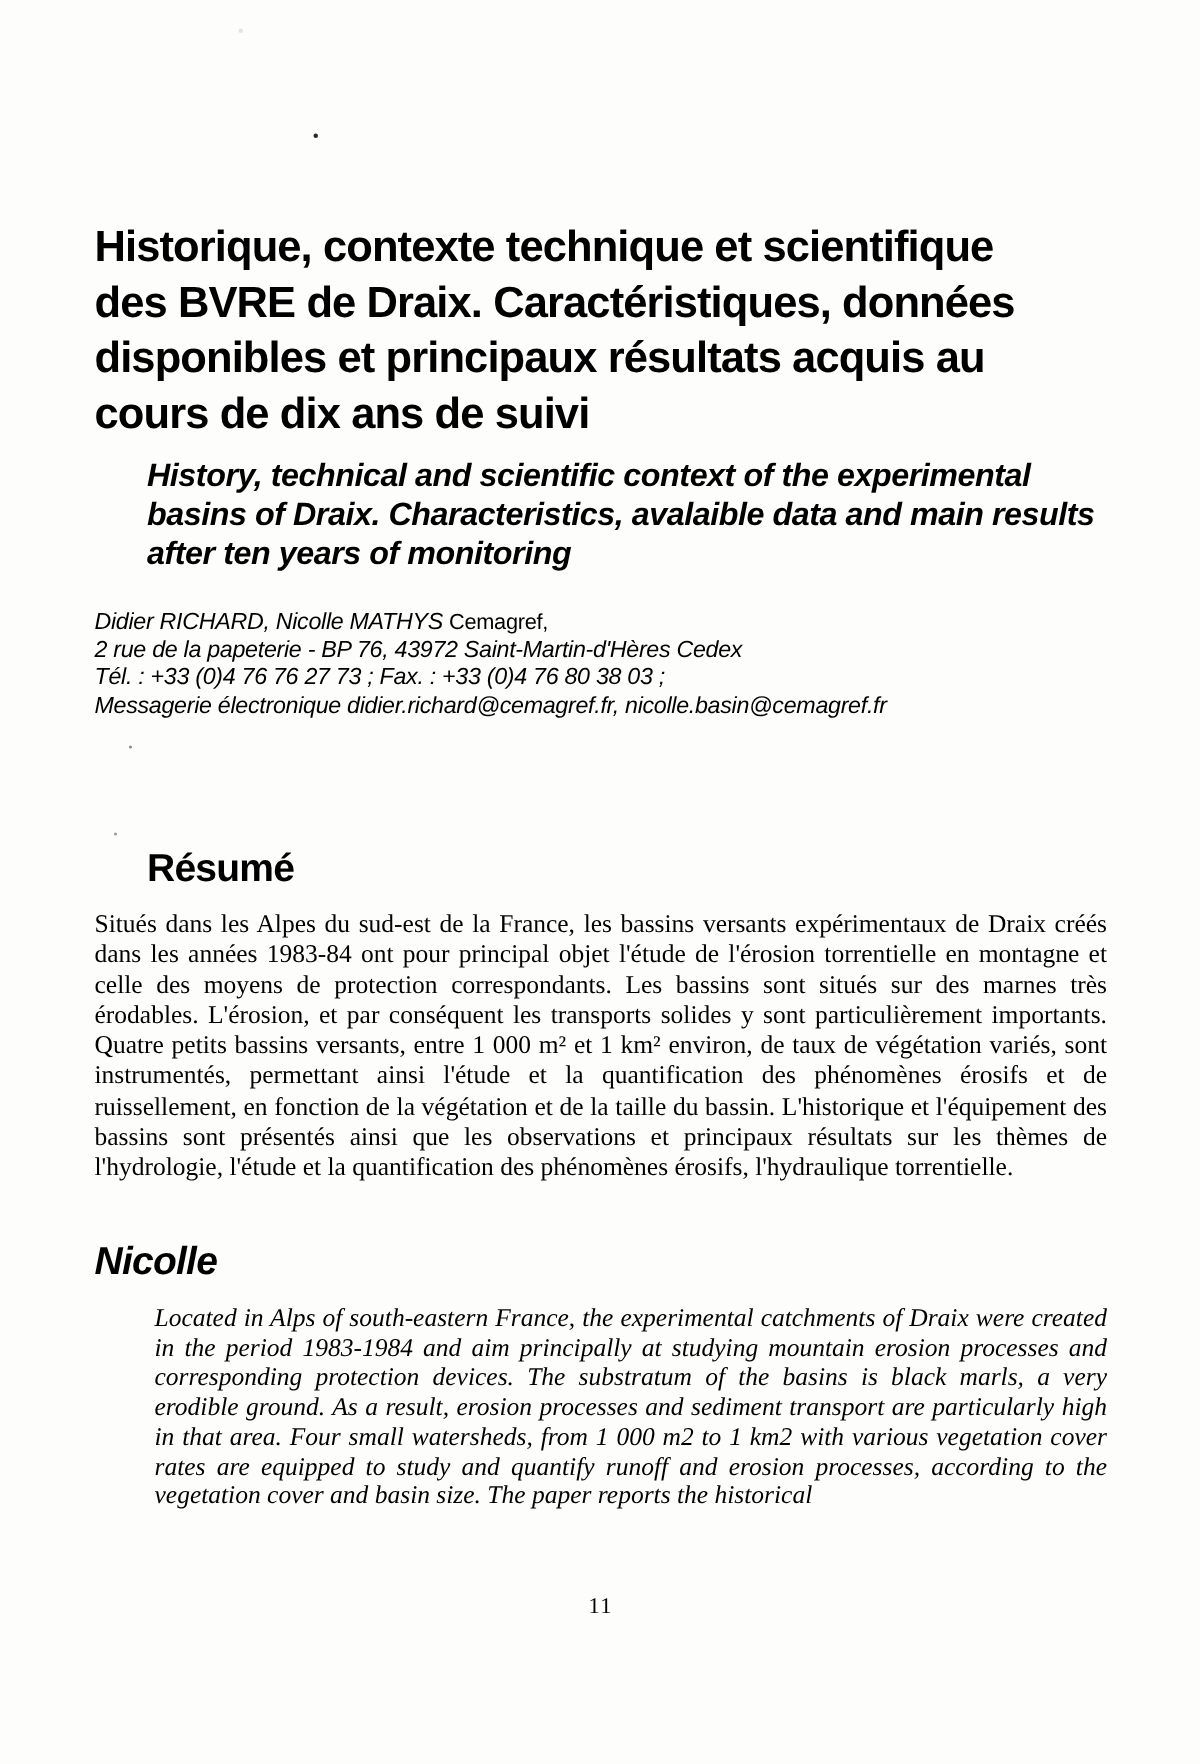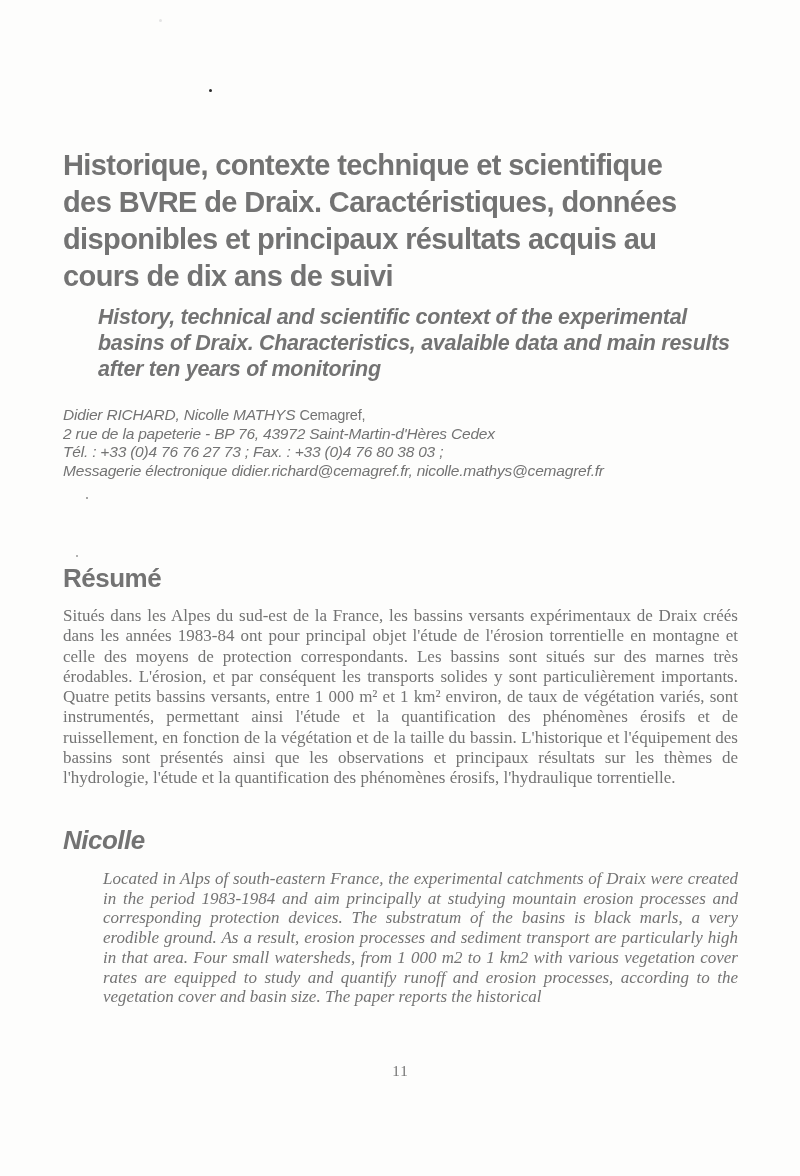--- a/index.html
+++ b/index.html
@@ -4,21 +4,21 @@
 <style>
   * { margin: 0; padding: 0; box-sizing: border-box; }
   html, body { width: 800px; }
   body { background: #ffffff; }
 
   .page {
     position: relative;
     width: 800px;
     height: 1176px;
     background: #fdfdfc;
-    color: #737373;
+    color: #000000;
     font-family: "Liberation Serif", serif;
     overflow: hidden;
   }
 
   .block { position: absolute; left: 63px; right: 62px; }
 
   .title-fr {
     top: 147px;
     font-family: "Liberation Sans", sans-serif;
     font-weight: 700;
@@ -49,20 +49,21 @@
     letter-spacing: -0.2px;
   }
   .authors .affil { font-style: normal; font-size: 14.5px; }
 
   .resume-heading {
     top: 563px;
     font-family: "Liberation Sans", sans-serif;
     font-weight: 700;
     font-size: 26px;
     letter-spacing: -0.5px;
+    margin-left: 35px;
   }
 
   .resume-body {
     top: 606px;
     font-size: 17px;
     line-height: 20.3px;
     text-align: justify;
   }
 
   .abstract-heading {
@@ -112,21 +113,21 @@
 cours de dix ans de suivi</h1>
 
   <h2 class="block title-en">History, technical and scientific context of the experimental
 basins of Draix. Characteristics, avalaible data and main results
 after ten years of monitoring</h2>
 
   <div class="block authors">
     <p><span class="names">Didier RICHARD, Nicolle MATHYS</span> <span class="affil">Cemagref,</span></p>
     <p>2 rue de la papeterie - BP 76, 43972 Saint-Martin-d'Hères Cedex</p>
     <p>Tél. : +33 (0)4 76 76 27 73 ; Fax. : +33 (0)4 76 80 38 03 ;</p>
-    <p>Messagerie électronique didier.richard@cemagref.fr, nicolle.mathys@cemagref.fr</p>
+    <p>Messagerie électronique didier.richard@cemagref.fr, nicolle.basin@cemagref.fr</p>
   </div>
 
   <h2 class="block resume-heading">Résumé</h2>
 
   <p class="block resume-body">Situés dans les Alpes du sud-est de la France, les bassins versants expérimentaux de Draix créés dans les années 1983-84 ont pour principal objet l'étude de l'érosion torrentielle en montagne et celle des moyens de protection correspondants. Les bassins sont situés sur des marnes très érodables. L'érosion, et par conséquent les transports solides y sont particulièrement importants. Quatre petits bassins versants, entre 1 000 m² et 1 km² environ, de taux de végétation variés, sont instrumentés, permettant ainsi l'étude et la quantification des phénomènes érosifs et de ruissellement, en fonction de la végétation et de la taille du bassin. L'historique et l'équipement des bassins sont présentés ainsi que les observations et principaux résultats sur les  thèmes de l'hydrologie, l'étude et la quantification des phénomènes érosifs, l'hydraulique torrentielle.</p>
 
   <h2 class="block abstract-heading">Nicolle</h2>
 
   <p class="block abstract-body">Located in Alps of south-eastern France, the experimental catchments of Draix were created in the period 1983-1984 and aim principally at studying mountain erosion processes and corresponding protection devices. The substratum of the basins is black marls, a very erodible ground. As a result, erosion processes and sediment transport are particularly high in that area. Four small watersheds, from 1 000 m2 to 1 km2 with various vegetation cover rates are equipped to study and quantify runoff and erosion processes, according to the vegetation cover and basin size. The paper reports the historical</p>
 

